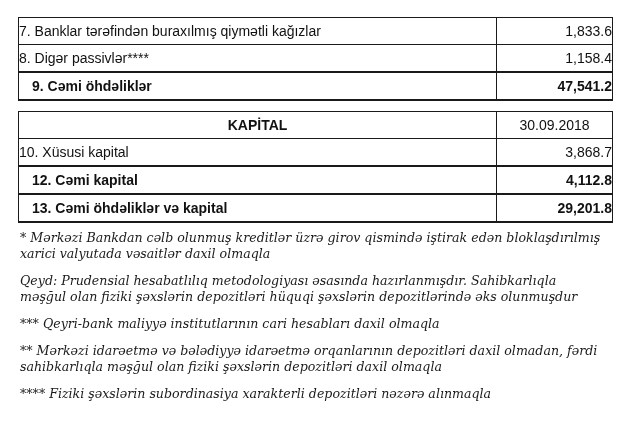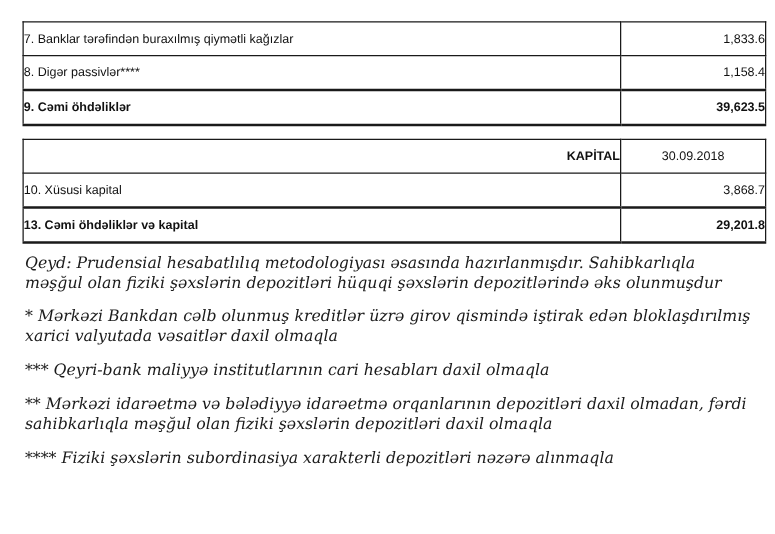--- a/index.html
+++ b/index.html
@@ -20,43 +20,43 @@
   table.fin {
     border-collapse: collapse;
     margin-left: 18px;
     width: 594px;
     table-layout: fixed;
   }
   table.fin.t1 { margin-top: 17px; }
   table.fin.t2 { margin-top: 10px; }
   table.fin td, table.fin th {
     border: 1.5px solid #1a1a1a;
-    font-size: 10px;
+    font-size: 14px;
     height: 26px;
     padding: 0;
     background: #ffffff;
     color: #111111;
   }
   table.fin col.c-label { width: 478px; }
   table.fin col.c-value { width: 116px; }
   td.label {
     text-align: left;
     padding-left: 8px;
   }
   td.value {
     text-align: right;
   }
   tr.bold td {
     font-weight: bold;
     border-top-width: 2px;
     border-bottom-width: 2px;
   }
-  tr.bold td.label { }
+  tr.bold td.label { padding-left: 13px; }
   th.cap-title {
-    text-align: right;
+    text-align: center;
     font-weight: bold;
     border-top-width: 2px;
     border-bottom-width: 2px;
   }
   th.cap-date {
     text-align: center;
     font-weight: normal;
     border-top-width: 2px;
     border-bottom-width: 2px;
   }
@@ -87,47 +87,51 @@
       <tr>
         <td class="label">7. Banklar tərəfindən buraxılmış qiymətli kağızlar</td>
         <td class="value">1,833.6</td>
       </tr>
       <tr>
         <td class="label">8. Digər passivlər****</td>
         <td class="value">1,158.4</td>
       </tr>
       <tr class="bold">
         <td class="label">9. Cəmi öhdəliklər</td>
-        <td class="value">39,623.5</td>
+        <td class="value">47,541.2</td>
       </tr>
     </tbody>
   </table>
 
   <table class="fin t2">
     <colgroup>
         <col class="c-label">
         <col class="c-value">
       </colgroup>
     <tbody>
       <tr>
         <th class="cap-title">KAPİTAL</th>
         <th class="cap-date">30.09.2018</th>
       </tr>
       <tr>
         <td class="label">10. Xüsusi kapital</td>
         <td class="value">3,868.7</td>
       </tr>
       <tr class="bold">
+        <td class="label">12. Cəmi kapital</td>
+        <td class="value">4,112.8</td>
+      </tr>
+      <tr class="bold">
         <td class="label">13. Cəmi öhdəliklər və kapital</td>
         <td class="value">29,201.8</td>
       </tr>
     </tbody>
   </table>
 
   <div class="notes">
+    <p>* Mərkəzi Bankdan cəlb olunmuş kreditlər üzrə girov qismində iştirak edən bloklaşdırılmış xarici valyutada vəsaitlər daxil olmaqla</p>
     <p>Qeyd: Prudensial hesabatlılıq metodologiyası əsasında hazırlanmışdır. Sahibkarlıqla məşğul olan fiziki şəxslərin depozitləri hüquqi şəxslərin depozitlərində əks olunmuşdur</p>
-    <p>* Mərkəzi Bankdan cəlb olunmuş kreditlər üzrə girov qismində iştirak edən bloklaşdırılmış xarici valyutada vəsaitlər daxil olmaqla</p>
     <p>*** Qeyri-bank maliyyə institutlarının cari hesabları daxil olmaqla</p>
     <p>** Mərkəzi idarəetmə və bələdiyyə idarəetmə orqanlarının depozitləri daxil olmadan, fərdi sahibkarlıqla məşğul olan fiziki şəxslərin depozitləri daxil olmaqla</p>
     <p class="last">**** Fiziki şəxslərin subordinasiya xarakterli depozitləri nəzərə alınmaqla</p>
   </div>
 
 </div>
 
 </body></html>

